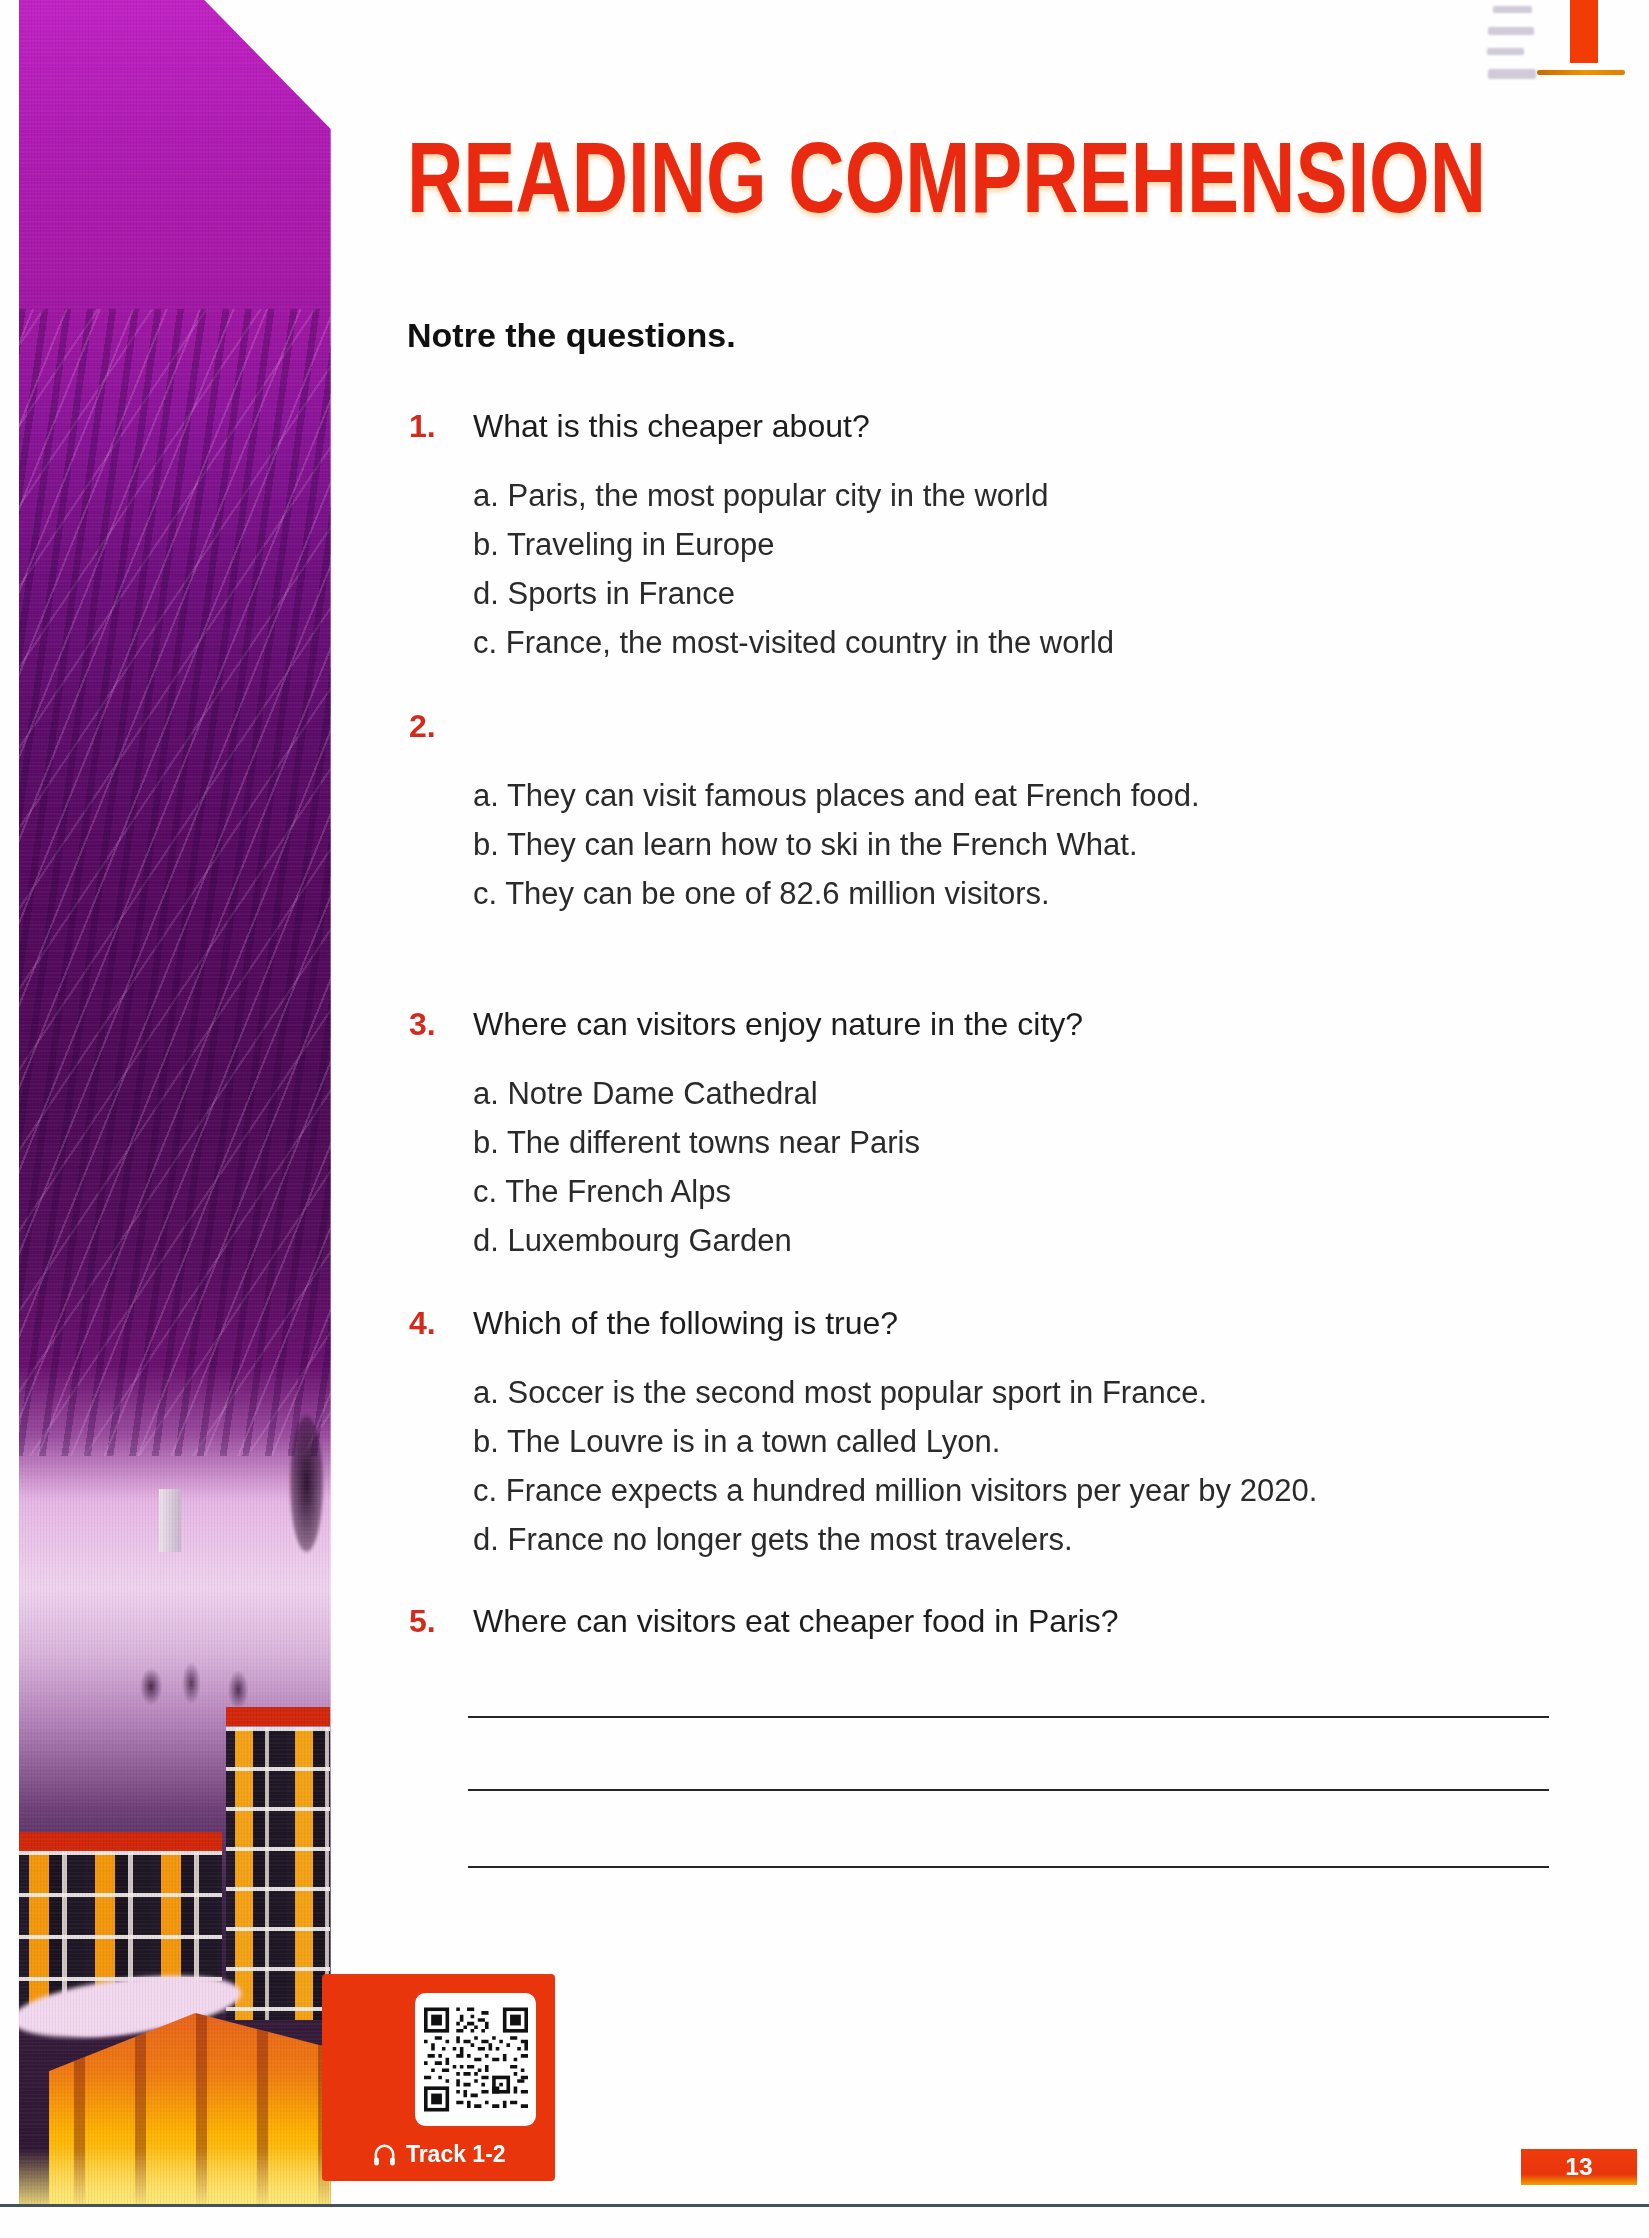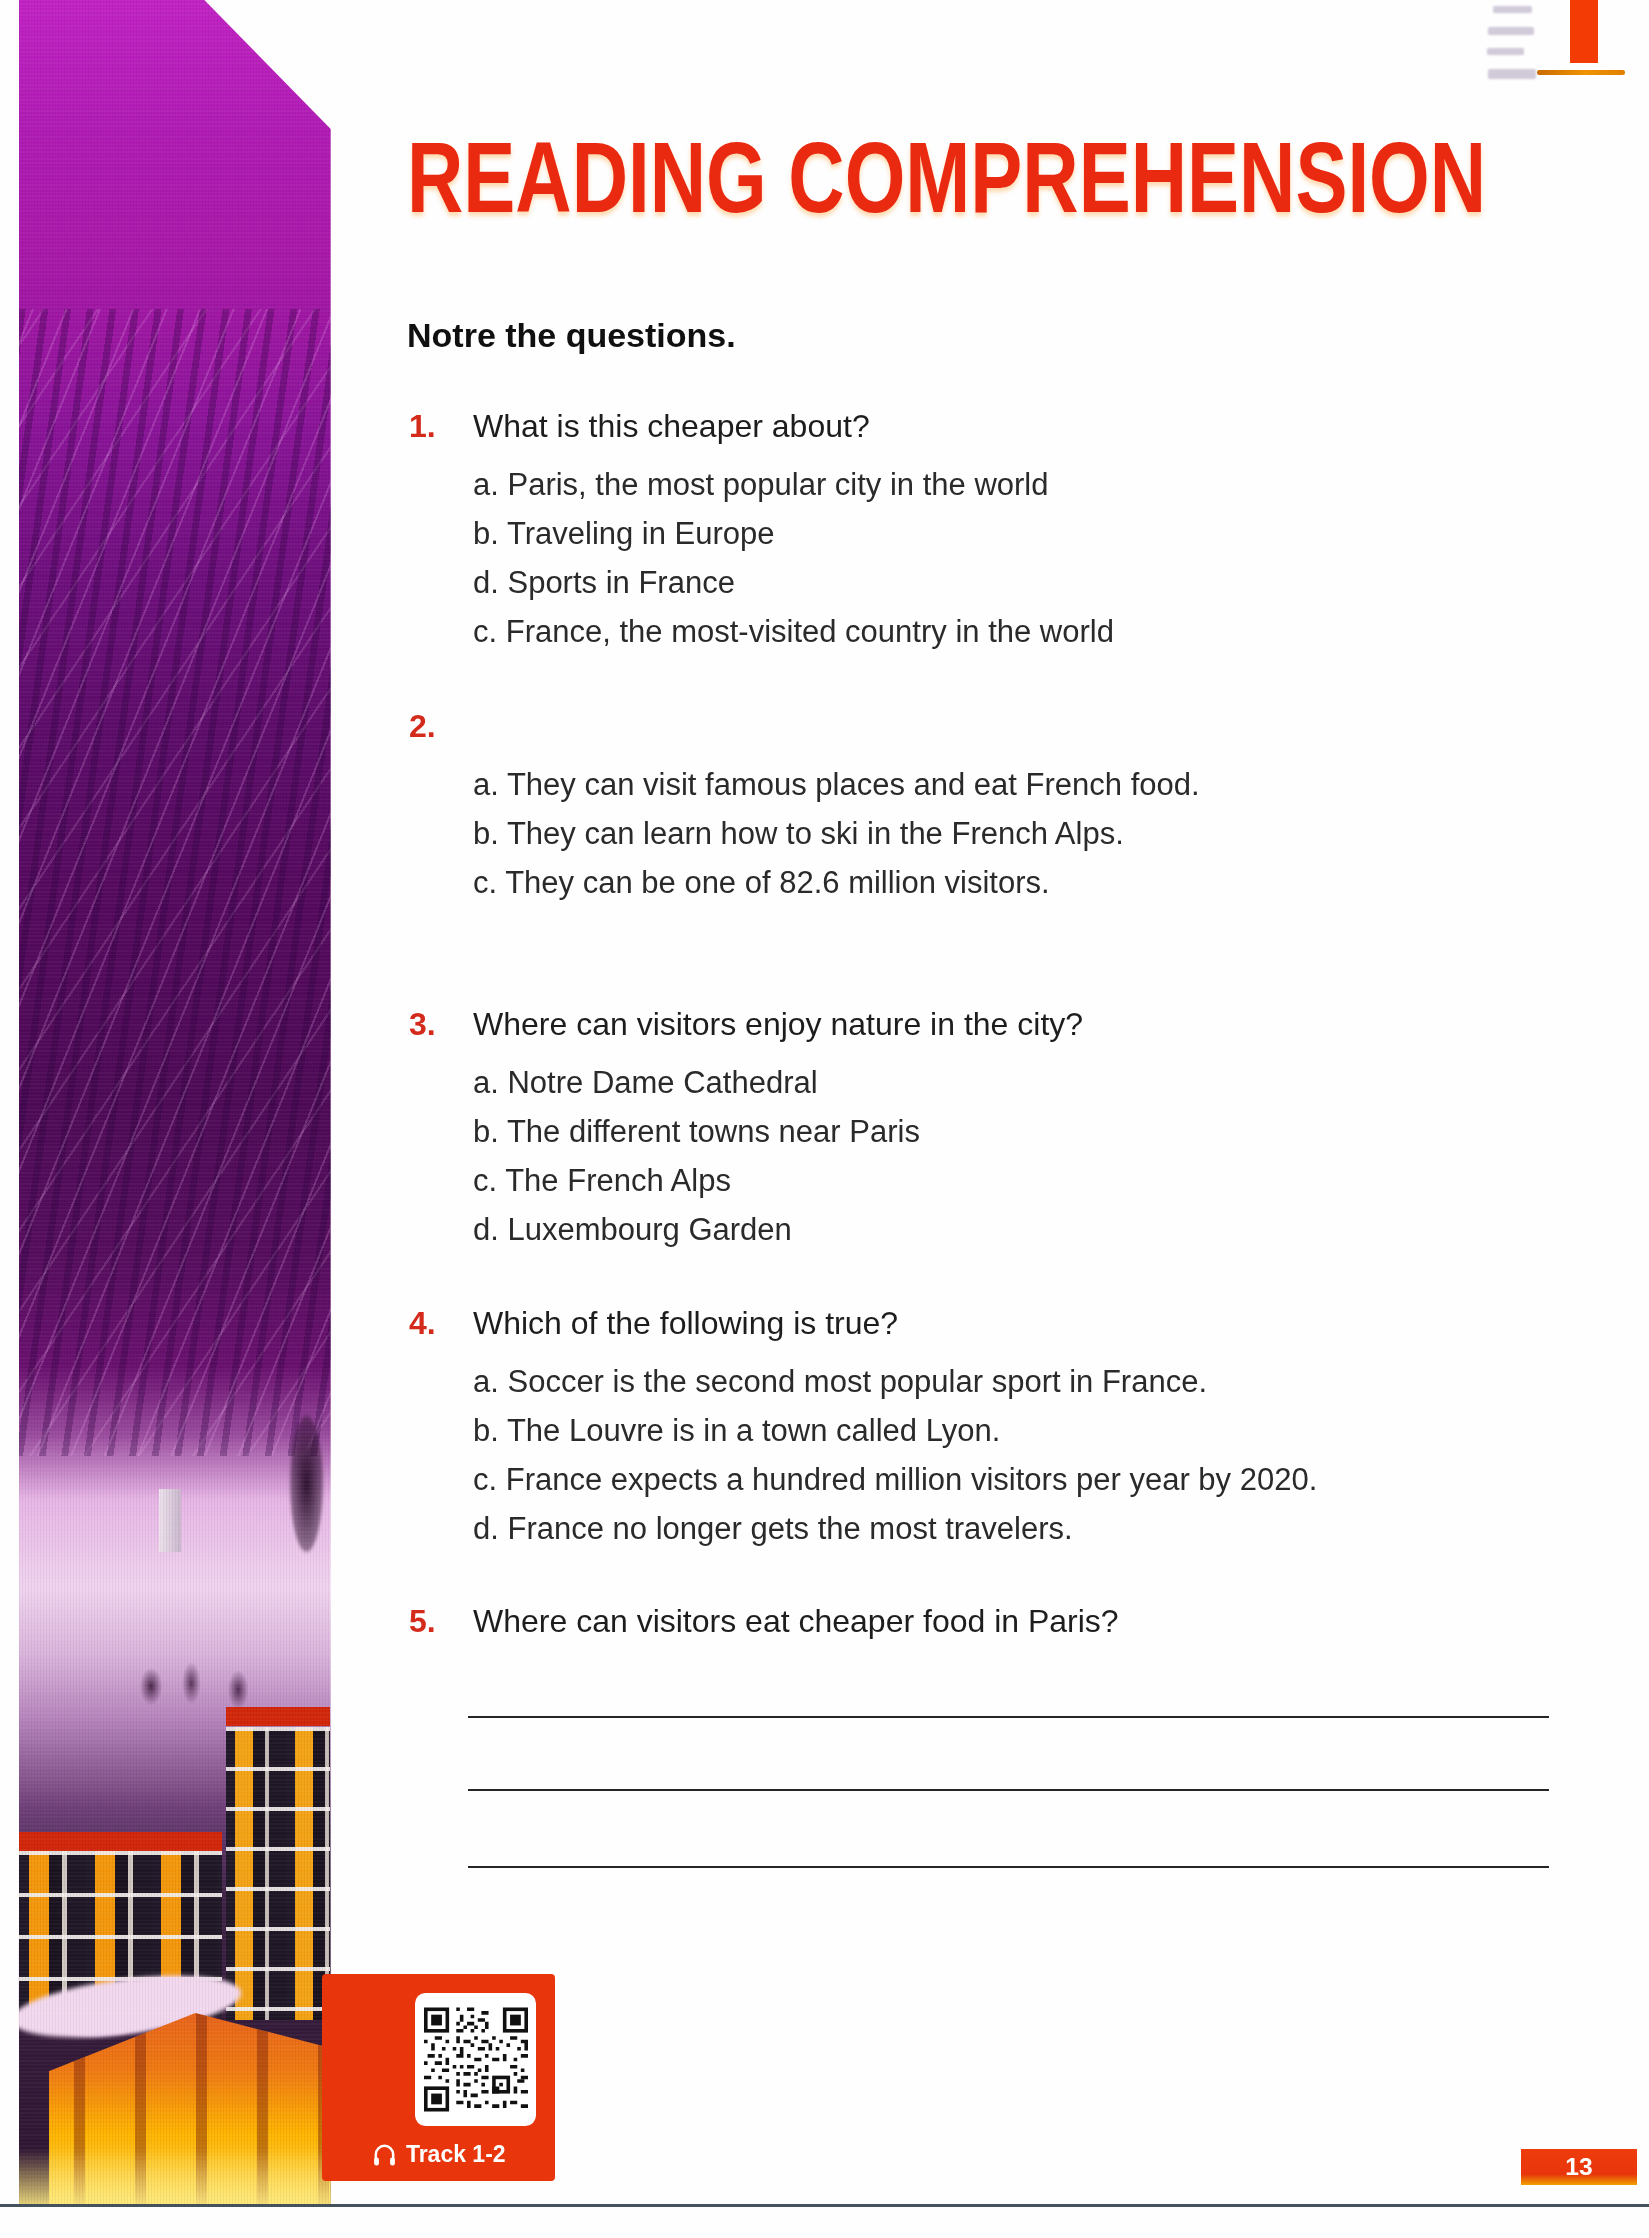--- a/index.html
+++ b/index.html
@@ -89,21 +89,21 @@
   .instruction{
     position:absolute;left:407px;top:316px;margin:0;
     font-size:34px;font-weight:700;color:#101010;
   }
 
   
   .question{position:absolute;left:409px;width:1179px;}
   .q-line{display:flex;align-items:flex-start;}
   .q-num{width:64px;flex:0 0 64px;font-size:32px;font-weight:700;color:#d42a1c;line-height:39px;}
   .q-text{font-size:32px;color:#1d1d1d;line-height:39px;}
-  .q-options{margin-left:64px;margin-top:14px;}
+  .q-options{margin-left:64px;margin-top:25px;}
   .q-option{font-size:31px;color:#2a2a2a;line-height:49px;white-space:nowrap;}
 
   .answer-line{position:absolute;left:468px;width:1081px;height:2.2px;background:#262626;}
   .al-1{top:1716px;} .al-2{top:1789px;} .al-3{top:1866px;}
 
   
   .audio-badge{position:absolute;left:322px;top:1974px;width:233px;height:207px;
     background:#e8350c;border-radius:4px;}
   .qr-panel{position:absolute;left:93px;top:18.7px;width:121px;height:133px;
     background:#ffffff;border-radius:10.4px;display:flex;align-items:center;justify-content:center;}
@@ -163,21 +163,21 @@
       <div class="q-option">c. France, the most-visited country in the world</div>
     </div>
   </section>
 
   <section class="question" style="top:707px">
     <div class="q-line">
       <span class="q-num">2.</span>
     </div>
     <div class="q-options">
       <div class="q-option">a. They can visit famous places and eat French food.</div>
-      <div class="q-option">b. They can learn how to ski in the French Alps.</div>
+      <div class="q-option">b. They can learn how to ski in the French What.</div>
       <div class="q-option">c. They can be one of 82.6 million visitors.</div>
     </div>
   </section>
 
   <section class="question" style="top:1005px">
     <div class="q-line">
       <span class="q-num">3.</span>
       <span class="q-text">Where can visitors enjoy nature in the city?</span>
     </div>
     <div class="q-options">

